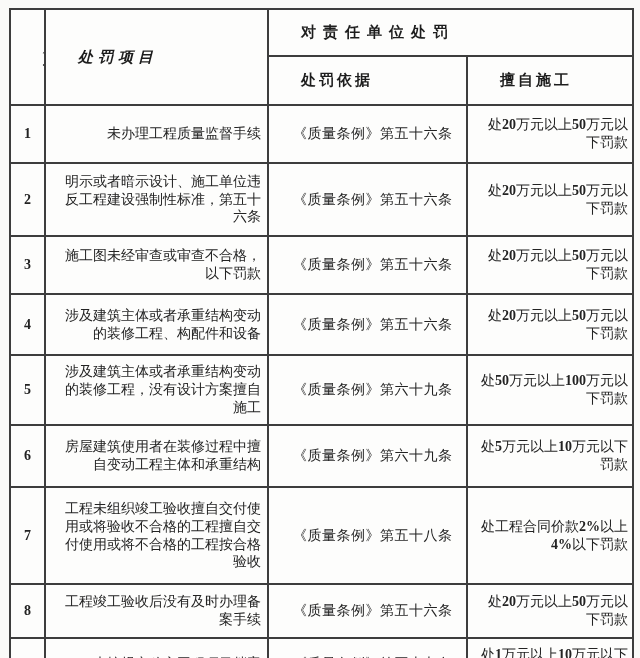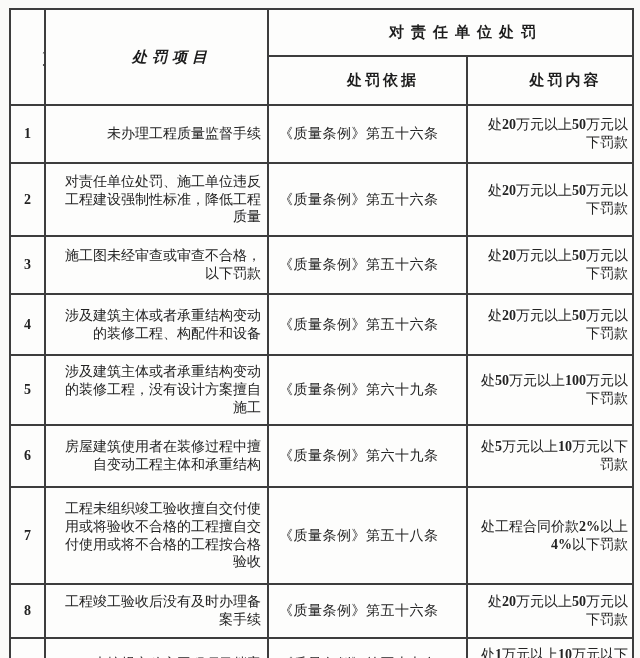--- a/index.html
+++ b/index.html
@@ -21,39 +21,39 @@
   th, td {
     border: 2px solid #3d3d3d;
     color: #232323;
     vertical-align: middle;
     overflow: hidden;
   }
   th {
     font-weight: bold;
     font-size: 15px;
     color: #1d1d1d;
-    text-align: center;
+    text-align: left;
     padding-left: 32px;
   }
   .th-no     { letter-spacing: 2px; font-family: Liberation Mono, monospace; }
   .th-item   { letter-spacing: 5px; font-style: italic; }
   .th-group  { letter-spacing: 7px; height: 43px; }
   .th-sub    { letter-spacing: 3px; height: 45px; }
   td {
     font-size: 14px;
     line-height: 1.28;
   }
   .td-no {
     text-align: center;
     font-weight: bold;
     font-family: "Liberation Serif", "DejaVu Serif", serif;
     font-size: 14px;
   }
   .td-item    { padding: 3px 6px 3px 7px; text-align: right; }
-  .td-basis   { padding: 3px 4px 3px 10px; text-align: left; letter-spacing: 0.5px; }
+  .td-basis   { padding: 3px 4px 3px 24px; text-align: left; letter-spacing: 0.5px; }
   .td-content { padding: 3px 4px 3px 8px; text-align: right; }
   .td-content b {
     font-family: "Liberation Serif", "DejaVu Serif", serif;
     font-weight: 700;
     font-size: 14px;
   }
   
   tbody tr:nth-child(1) td { height: 50px; }
   tbody tr:nth-child(2) td { height: 65px; }
   tbody tr:nth-child(3) td { height: 50px; }
@@ -75,33 +75,33 @@
     <col style="width:166px">
   </colgroup>
   <thead>
     <tr>
       <th rowspan="2" class="th-no">序号</th>
       <th rowspan="2" class="th-item">处罚项目</th>
       <th colspan="2" class="th-group">对责任单位处罚</th>
     </tr>
     <tr>
       <th class="th-sub">处罚依据</th>
-      <th class="th-sub">处罚内容</th>
+      <th class="th-sub">擅自施工</th>
     </tr>
   </thead>
   <tbody>
       <tr>
         <td class="td-no">1</td>
         <td class="td-item">未办理工程质量监督手续</td>
         <td class="td-basis">《质量条例》第五十六条</td>
         <td class="td-content">处<b>20</b>万元以上<b>50</b>万元以下罚款</td>
       </tr>
       <tr>
         <td class="td-no">2</td>
-        <td class="td-item">对责任单位处罚、施工单位违反工程建设强制性标准，降低工程质量</td>
+        <td class="td-item">明示或者暗示设计、施工单位违反工程建设强制性标准，第五十六条</td>
         <td class="td-basis">《质量条例》第五十六条</td>
         <td class="td-content">处<b>20</b>万元以上<b>50</b>万元以下罚款</td>
       </tr>
       <tr>
         <td class="td-no">3</td>
         <td class="td-item">施工图未经审查或审查不合格，以下罚款</td>
         <td class="td-basis">《质量条例》第五十六条</td>
         <td class="td-content">处<b>20</b>万元以上<b>50</b>万元以下罚款</td>
       </tr>
       <tr>

